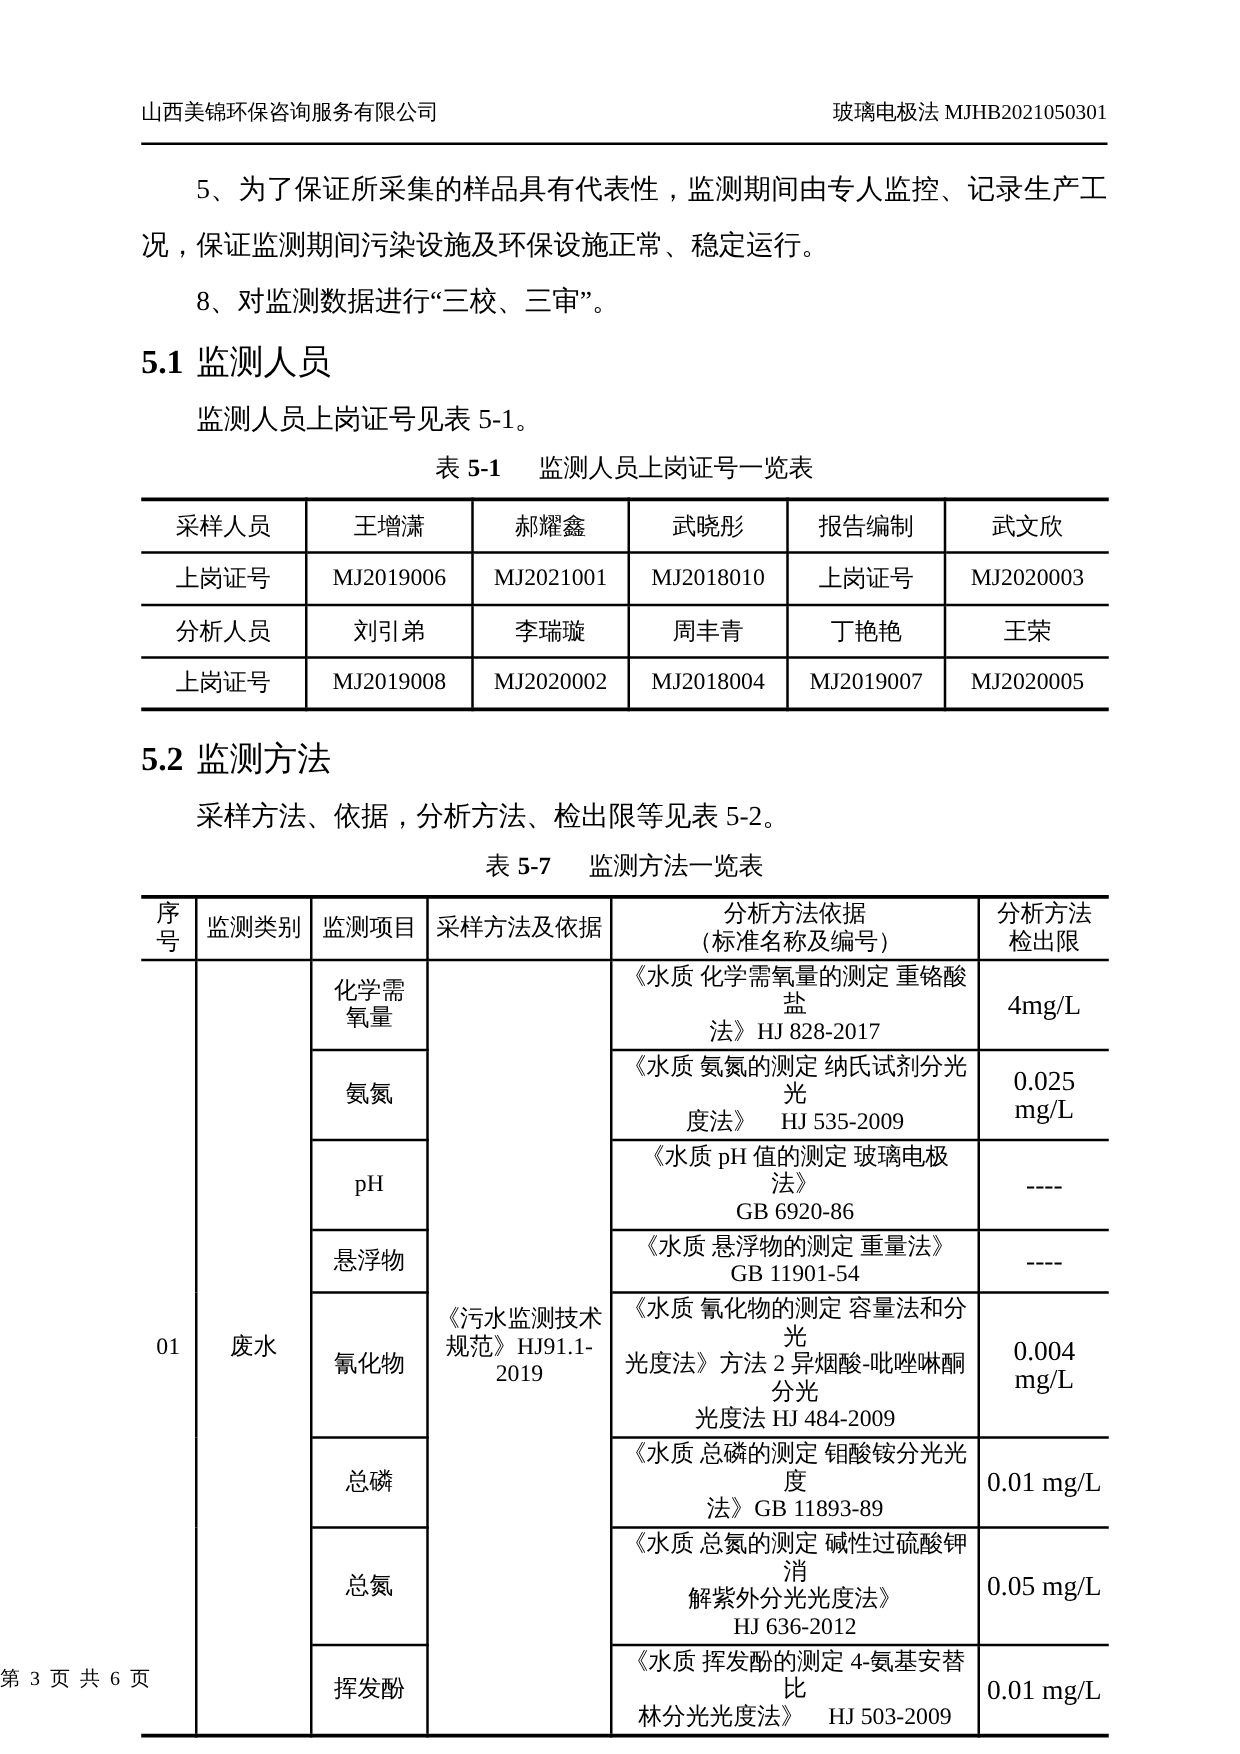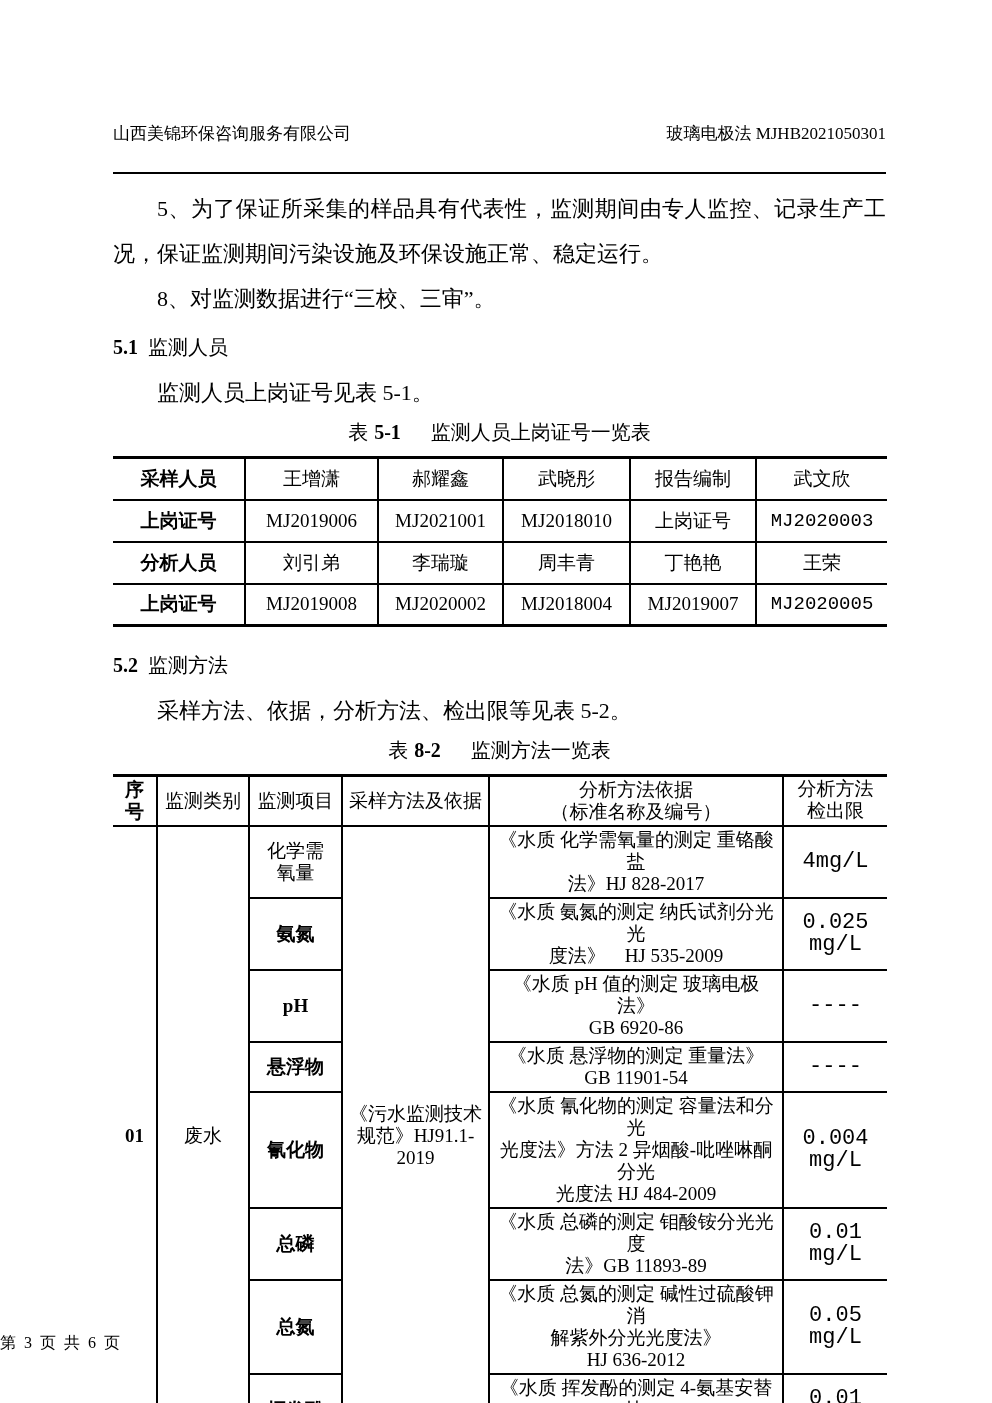--- a/index.html
+++ b/index.html
@@ -14,35 +14,34 @@
     padding: 78px 106px 0 113px;
     overflow: hidden;
   }
   
   .page-header {
     display: flex;
     justify-content: space-between;
     align-items: flex-start;
     font-size: 17px;
     line-height: 24px;
-    padding-bottom: 26px;
+    padding-bottom: 12px;
     border-bottom: 2px solid #000;
-    margin-top: 44px;
   }
   
   .body-text {
     font-size: 22px;
     line-height: 45px;
     text-align: justify;
     text-indent: 2em;
     margin: 0;
   }
   .first-para { margin-top: 12px; }
   .section-heading {
-    font-size: 20px;
+    font-size: 27px;
     line-height: 45px;
     font-weight: normal;
     margin: 4px 0 0 0;
   }
   .section-heading.later { margin-top: 16px; }
   .sec-num { font-weight: bold; margin-right: 10px; }
   .table-caption {
     font-size: 20px;
     text-align: center;
     margin: 4px 0 10px 0;
@@ -58,22 +57,22 @@
     border-bottom: 3px solid #000;
   }
   td {
     border: 2px solid #000;
     text-align: center;
     vertical-align: middle;
     padding: 2px 4px;
     box-sizing: border-box;
     white-space: pre-line;
   }
-  td:first-child { border-left: none; font-weight: bold; }
-  td:last-child { border-right: none; font-family: Liberation Mono, monospace; }
+  td:first-child { border-left: none; }
+  td:last-child { border-right: none; }
   .t1 td { height: 42px; font-size: 19px; }
   .t2 td { font-size: 19px; line-height: 22px; }
   .t2 .head-row td { height: 48px; }
   .t2 .limit-cell { font-size: 22px; }
   
   .page-footer {
     position: absolute;
     left: 0;
     top: 1333px;
     width: 100%;
@@ -148,21 +147,21 @@
       </tr>
     </tbody>
   </table>
 
   <h2 class="section-heading later">
     <span class="sec-num">5.2</span><span>监测方法</span>
   </h2>
   <p class="body-text">采样方法、依据，分析方法、检出限等见表 5-2。</p>
 
   <div class="table-caption">
-    <span>表</span><span class="caption-number">8-2</span><span class="caption-title">监测方法一览表</span>
+    <span>表</span><span class="caption-number">5-7</span><span class="caption-title">监测方法一览表</span>
   </div>
 
   <table class="t2">
     <colgroup>
       <col style="width:44px">
         <col style="width:92px">
         <col style="width:93px">
         <col style="width:147px">
         <col style="width:294px">
         <col style="width:104px">

